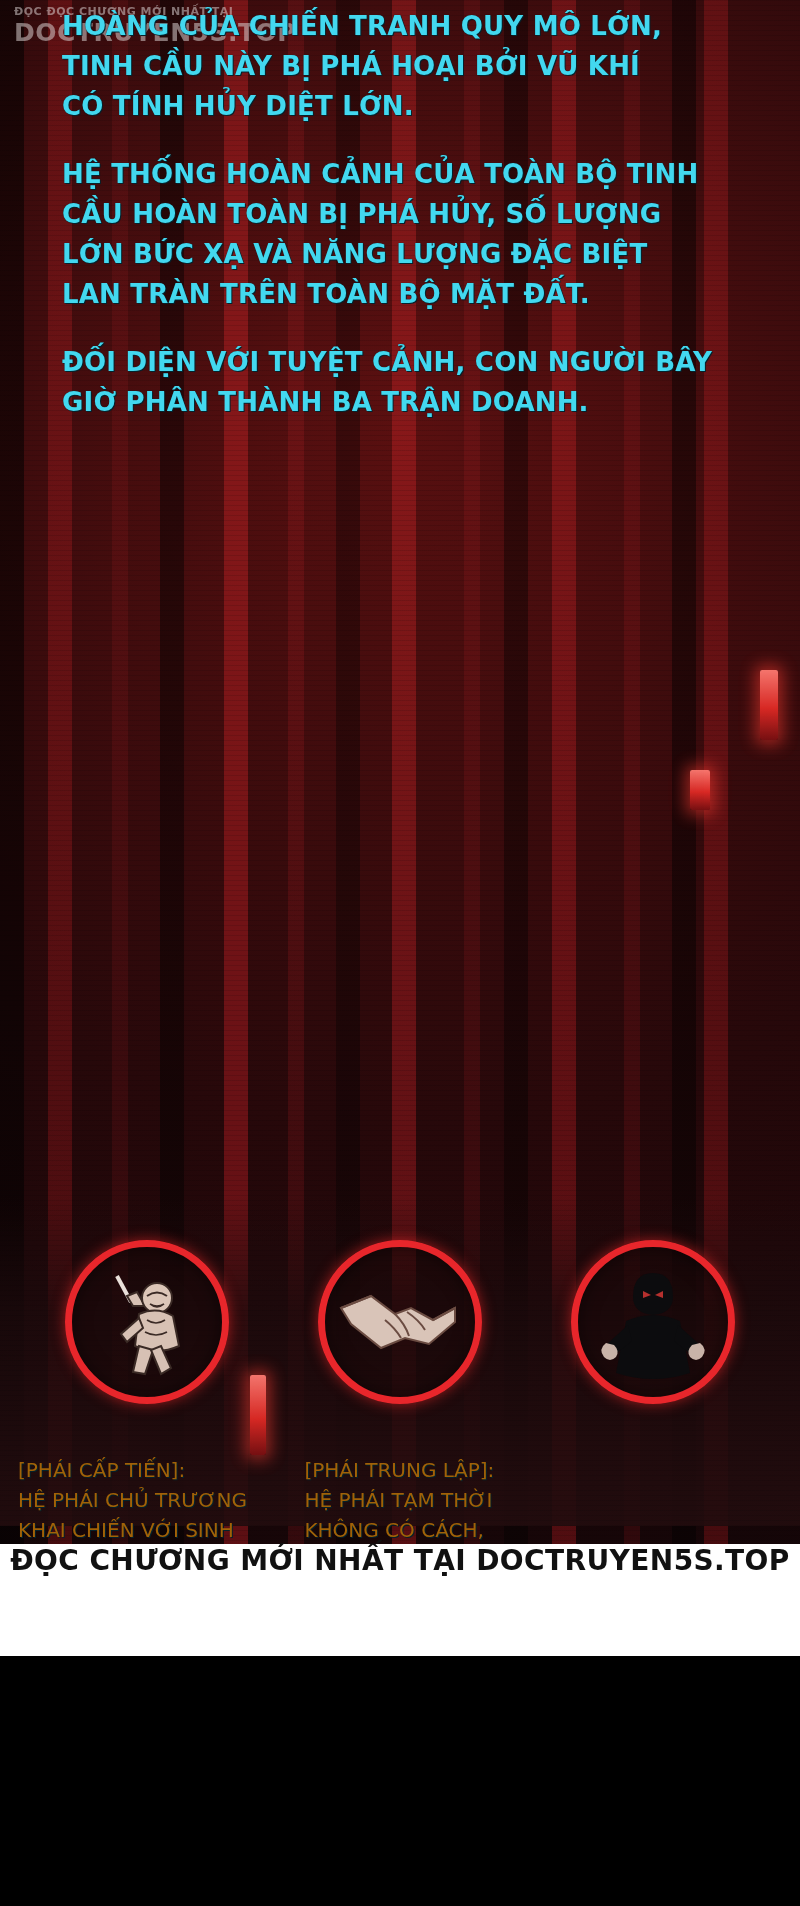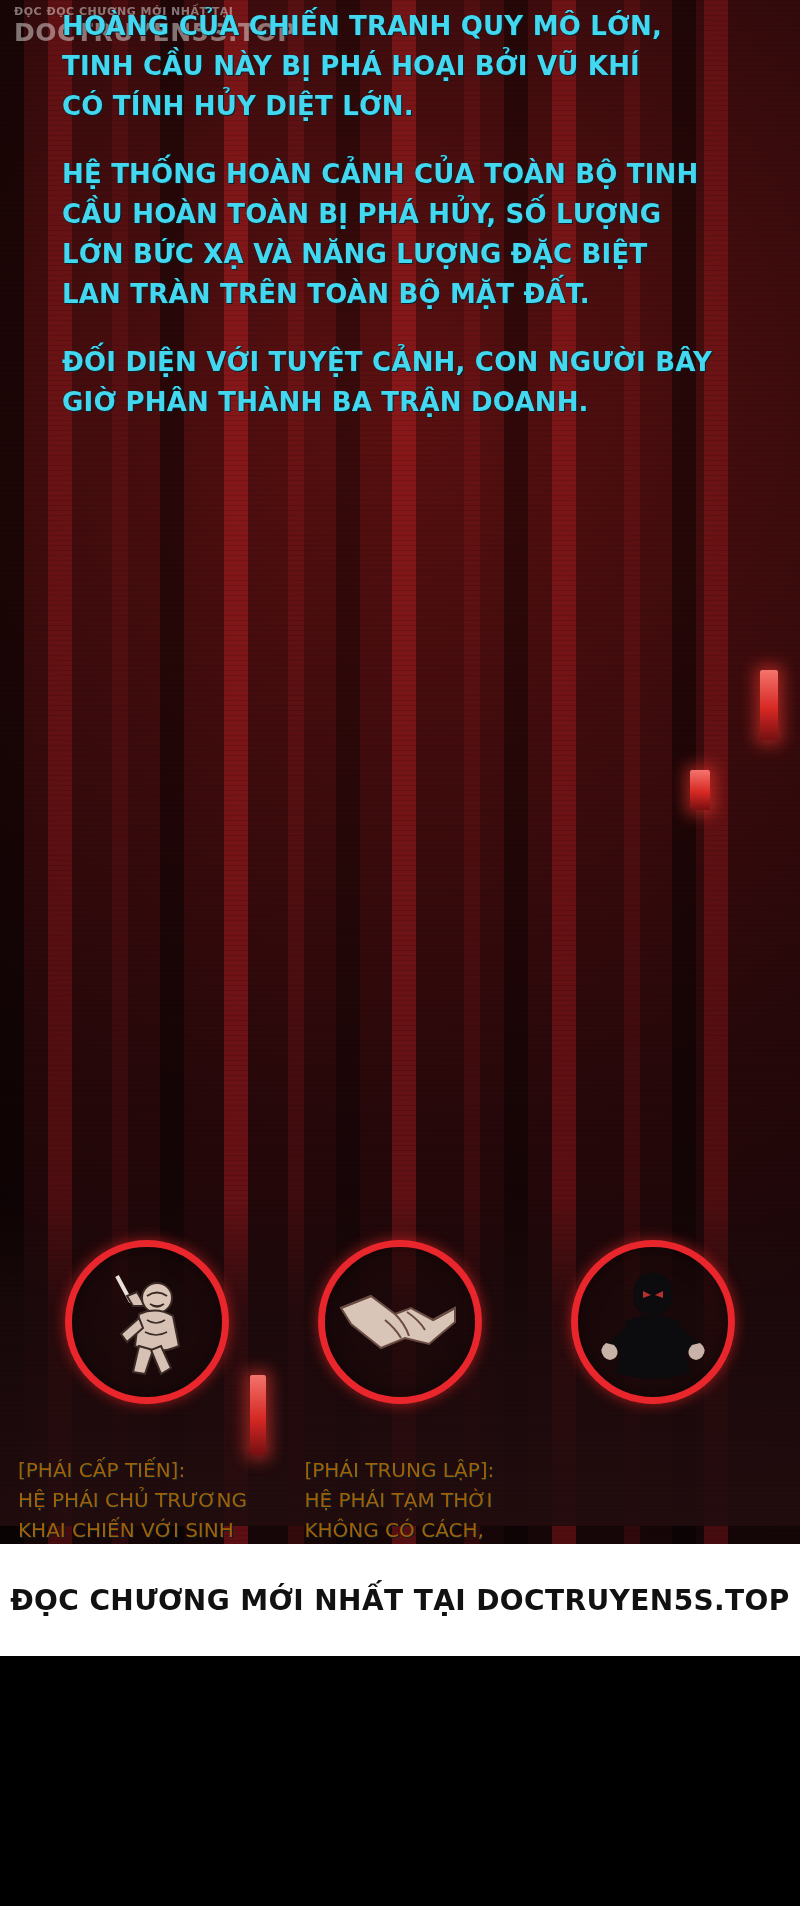--- a/index.html
+++ b/index.html
@@ -162,21 +162,21 @@
   .caption.c2 { padding-left: 14px; }
   .caption.c3 { padding-left: 32px; }
 
   
   .footer {
     position: absolute;
     left: 0; right: 0; bottom: 0;
     height: 112px;
     background: #ffffff;
     display: flex;
-    align-items: center;
+    align-items: flex-start;
     justify-content: center;
   }
   .footer-text {
     color: #111;
     font-family: "DejaVu Sans", sans-serif;
     font-weight: bold;
     font-size: 28px;
     letter-spacing: 0.4px;
     text-transform: uppercase;
   }

